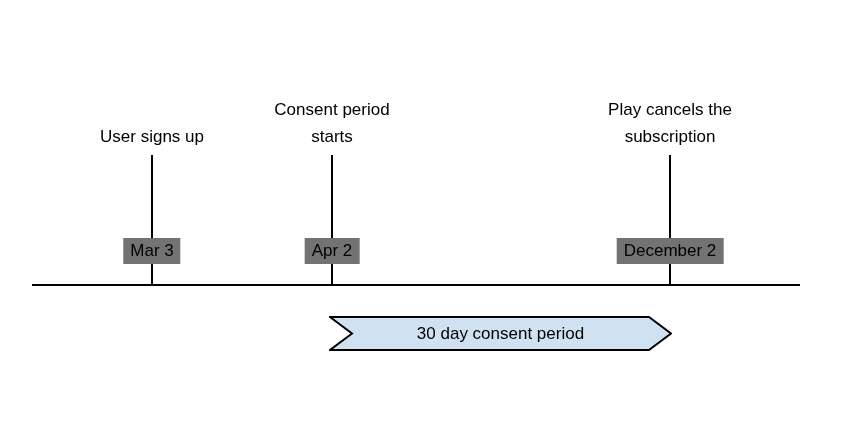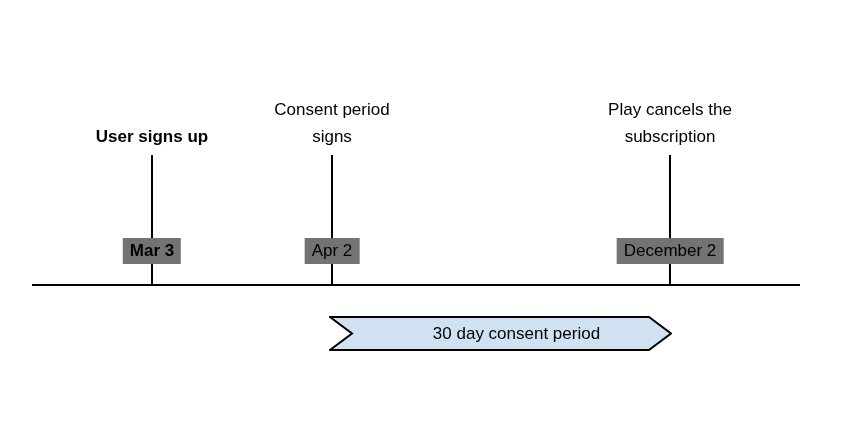--- a/index.html
+++ b/index.html
@@ -76,49 +76,49 @@
   .banner {
     position: absolute;
     left: 329px;
     top: 316px;
     width: 343px;
     height: 35px;
   }
   .banner-shape { display: block; }
   .banner-text {
     position: absolute;
-    left: 16px;
+    left: 0;
     top: 0;
     width: 100%;
     height: 100%;
     display: flex;
     align-items: center;
     justify-content: center;
     font-size: 17px;
     color: #000000;
     white-space: nowrap;
     pointer-events: none;
   }
 </style>
 </head>
 <body>
 
 <div id="canvas">
 
   <div class="axis-line"></div>
 
-  <div class="marker one-line" style="left:152px;font-weight:bold;">
+  <div class="marker one-line" style="left:152px;">
     <div class="marker-label">User signs up</div>
     <div class="marker-stem"></div>
     <div class="marker-date">Mar 3</div>
   </div>
 
   <div class="marker" style="left:332px;">
     <div class="marker-label">Consent period
-signs</div>
+starts</div>
     <div class="marker-stem"></div>
     <div class="marker-date">Apr 2</div>
   </div>
 
   <div class="marker" style="left:670px;">
     <div class="marker-label">Play cancels the
 subscription</div>
     <div class="marker-stem"></div>
     <div class="marker-date">December 2</div>
   </div>

